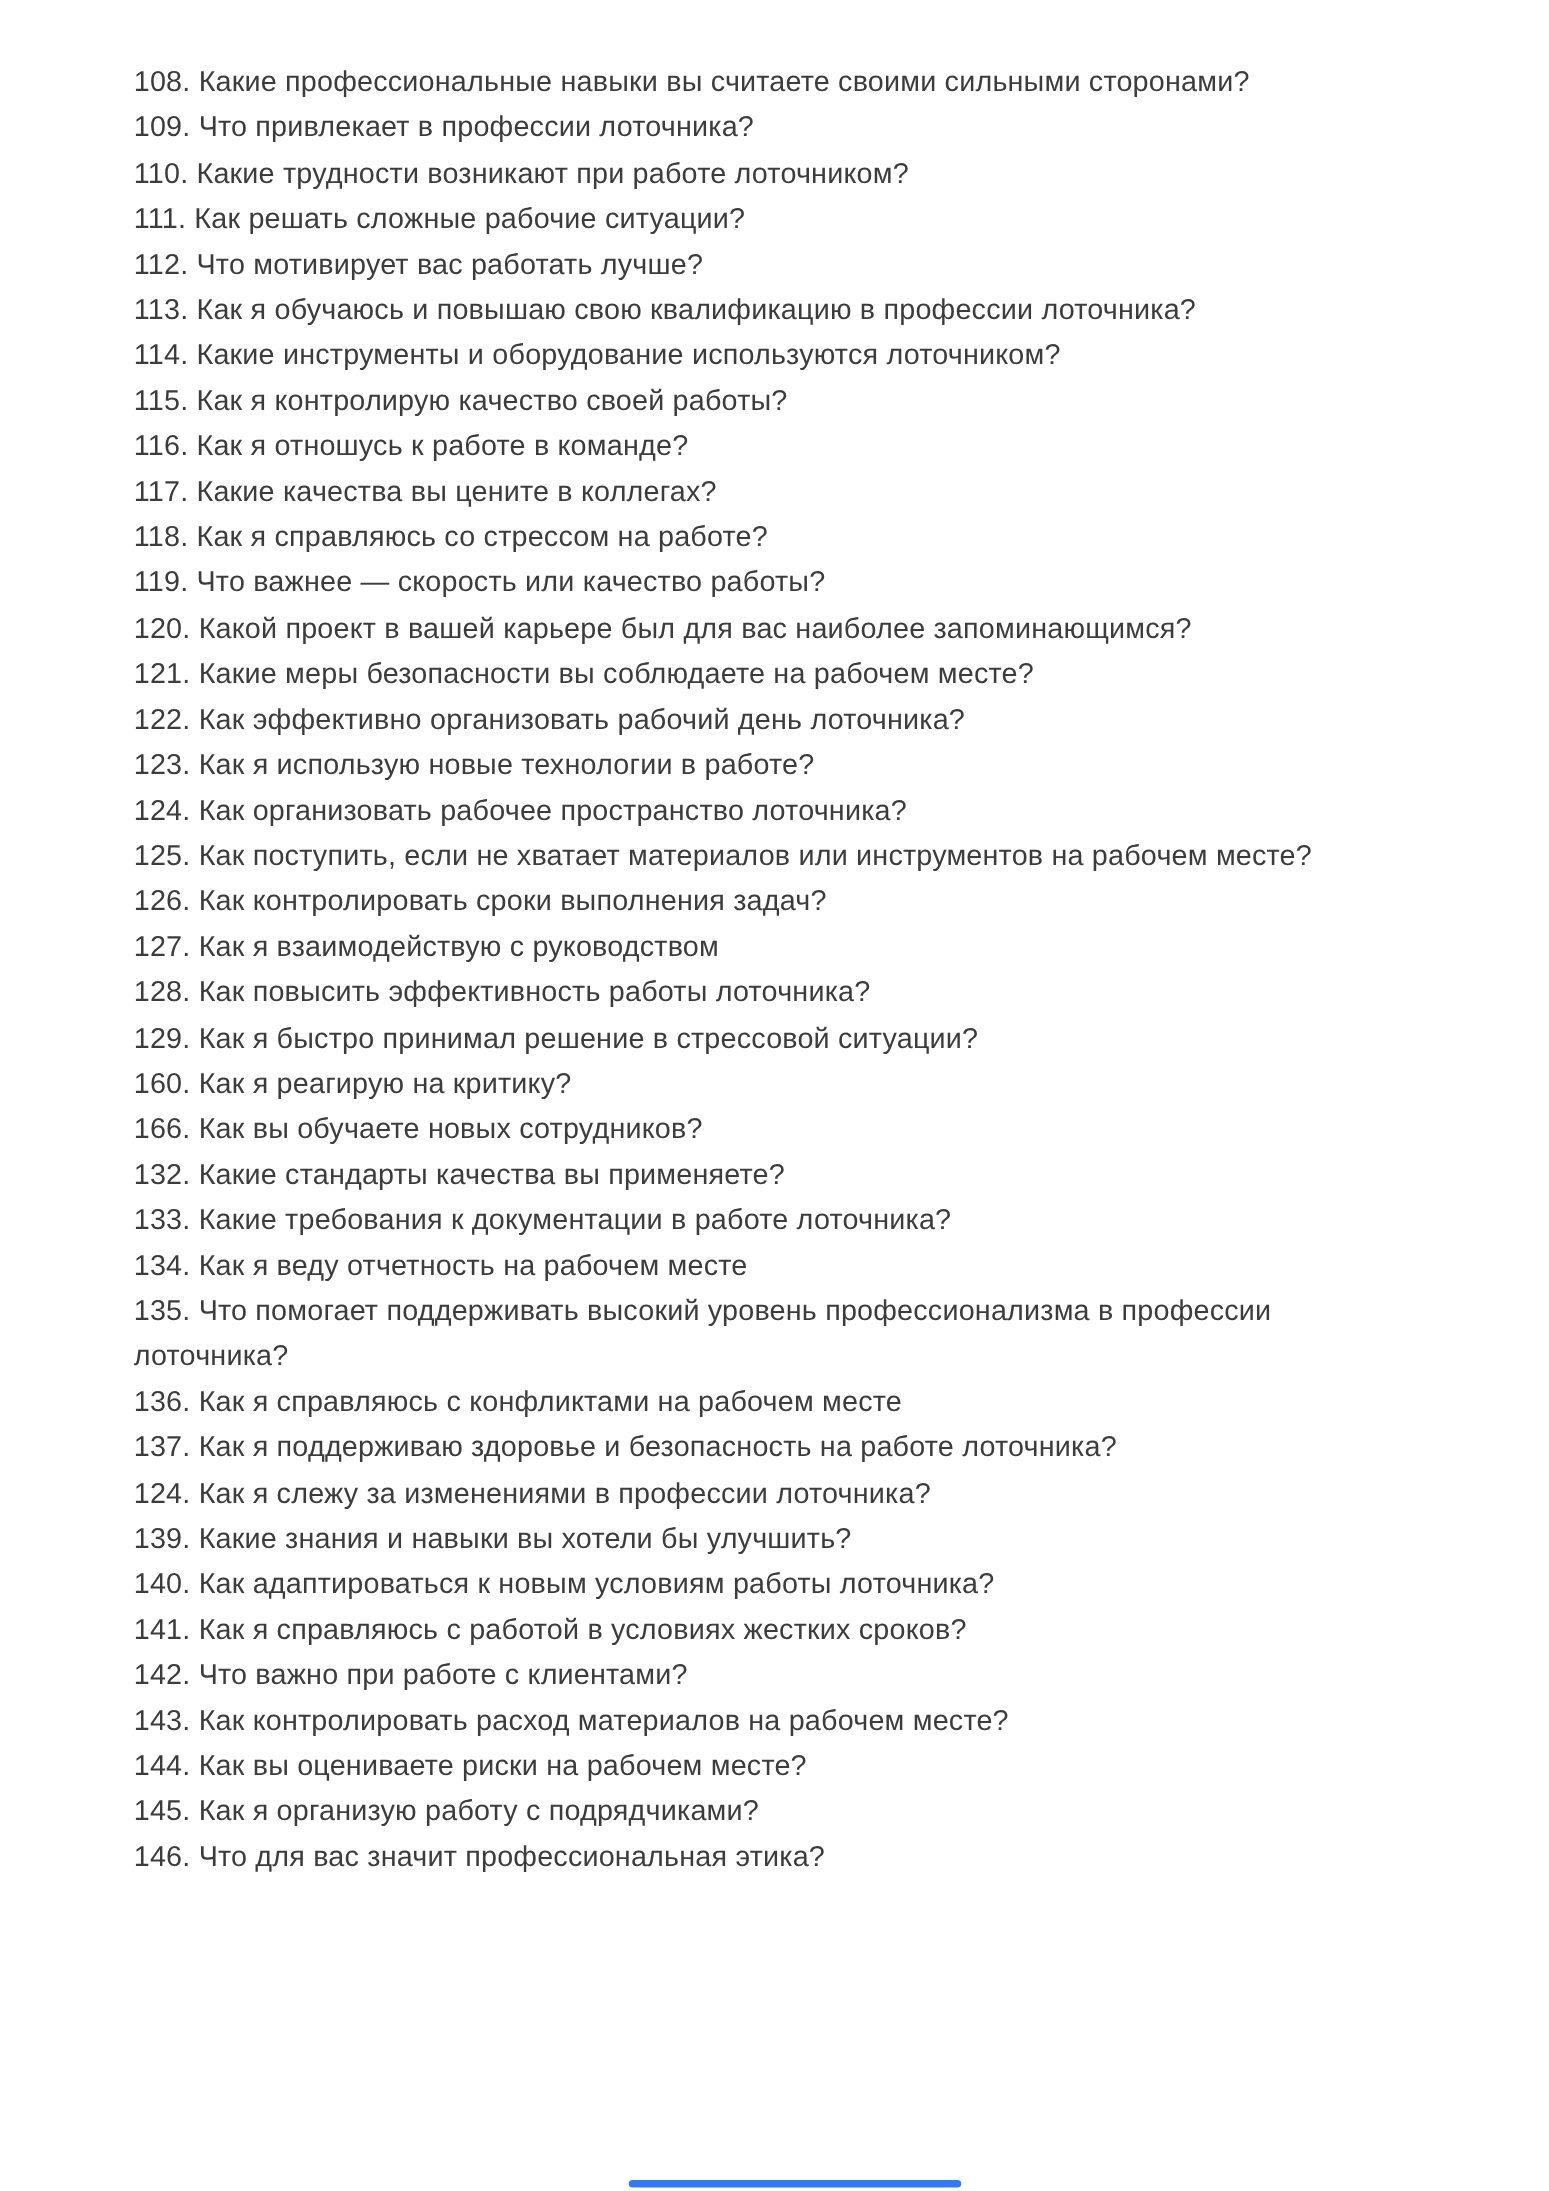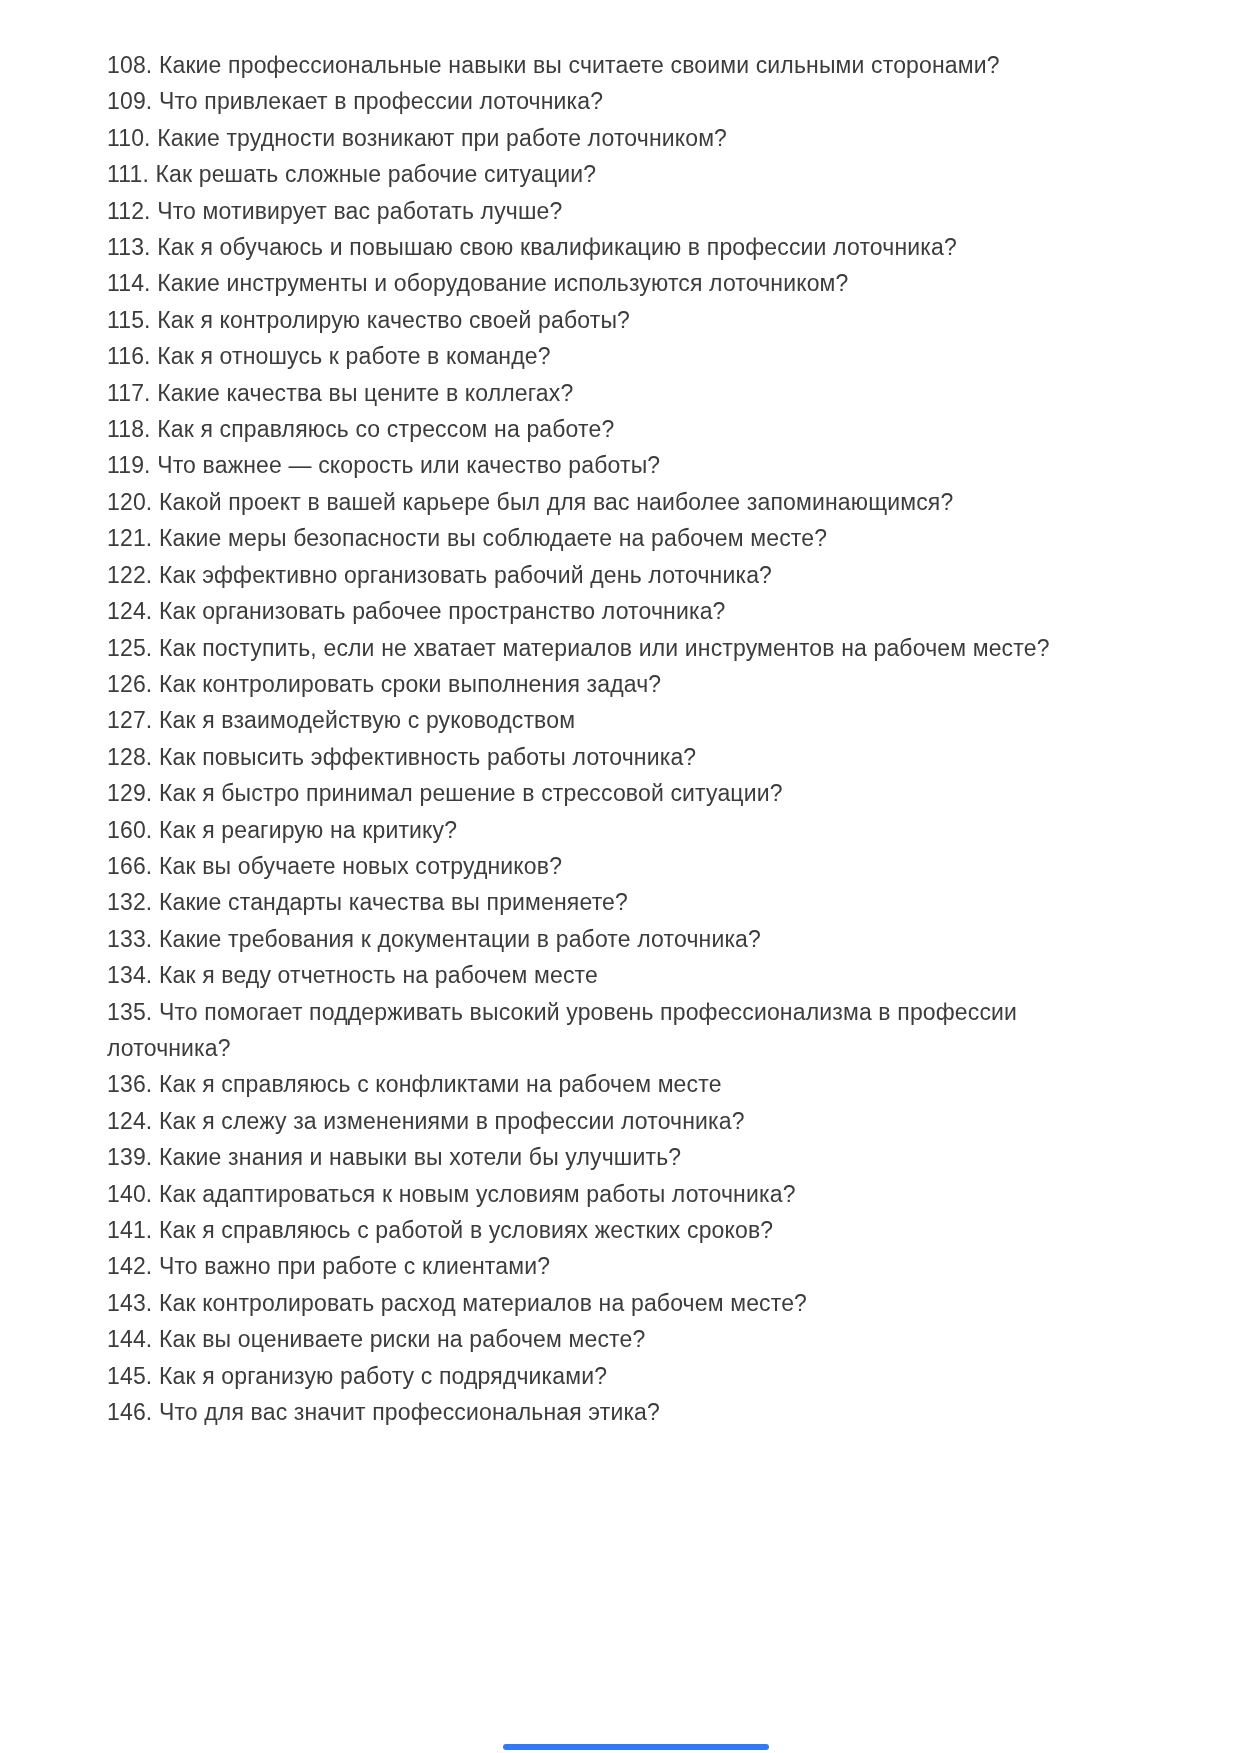--- a/index.html
+++ b/index.html
@@ -58,34 +58,36 @@
       <p class="q">113. Как я обучаюсь и повышаю свою квалификацию в профессии лоточника?</p>
       <p class="q">114. Какие инструменты и оборудование используются лоточником?</p>
       <p class="q">115. Как я контролирую качество своей работы?</p>
       <p class="q">116. Как я отношусь к работе в команде?</p>
       <p class="q">117. Какие качества вы цените в коллегах?</p>
       <p class="q">118. Как я справляюсь со стрессом на работе?</p>
       <p class="q">119. Что важнее — скорость или качество работы?</p>
       <p class="q">120. Какой проект в вашей карьере был для вас наиболее запоминающимся?</p>
       <p class="q">121. Какие меры безопасности вы соблюдаете на рабочем месте?</p>
       <p class="q">122. Как эффективно организовать рабочий день лоточника?</p>
+      <p class="q">123. Как я использую новые технологии в работе?</p>
       <p class="q">124. Как организовать рабочее пространство лоточника?</p>
       <p class="q">125. Как поступить, если не хватает материалов или инструментов на рабочем месте?</p>
       <p class="q">126. Как контролировать сроки выполнения задач?</p>
       <p class="q">127. Как я взаимодействую с руководством</p>
       <p class="q">128. Как повысить эффективность работы лоточника?</p>
       <p class="q">129. Как я быстро принимал решение в стрессовой ситуации?</p>
       <p class="q">160. Как я реагирую на критику?</p>
       <p class="q">166. Как вы обучаете новых сотрудников?</p>
       <p class="q">132. Какие стандарты качества вы применяете?</p>
       <p class="q">133. Какие требования к документации в работе лоточника?</p>
       <p class="q">134. Как я веду отчетность на рабочем месте</p>
       <p class="q">135. Что помогает поддерживать высокий уровень профессионализма в профессии
 лоточника?</p>
       <p class="q">136. Как я справляюсь с конфликтами на рабочем месте</p>
+      <p class="q">137. Как я поддерживаю здоровье и безопасность на работе лоточника?</p>
       <p class="q">124. Как я слежу за изменениями в профессии лоточника?</p>
       <p class="q">139. Какие знания и навыки вы хотели бы улучшить?</p>
       <p class="q">140. Как адаптироваться к новым условиям работы лоточника?</p>
       <p class="q">141. Как я справляюсь с работой в условиях жестких сроков?</p>
       <p class="q">142. Что важно при работе с клиентами?</p>
       <p class="q">143. Как контролировать расход материалов на рабочем месте?</p>
       <p class="q">144. Как вы оцениваете риски на рабочем месте?</p>
       <p class="q">145. Как я организую работу с подрядчиками?</p>
       <p class="q">146. Что для вас значит профессиональная этика?</p>
     </div>

